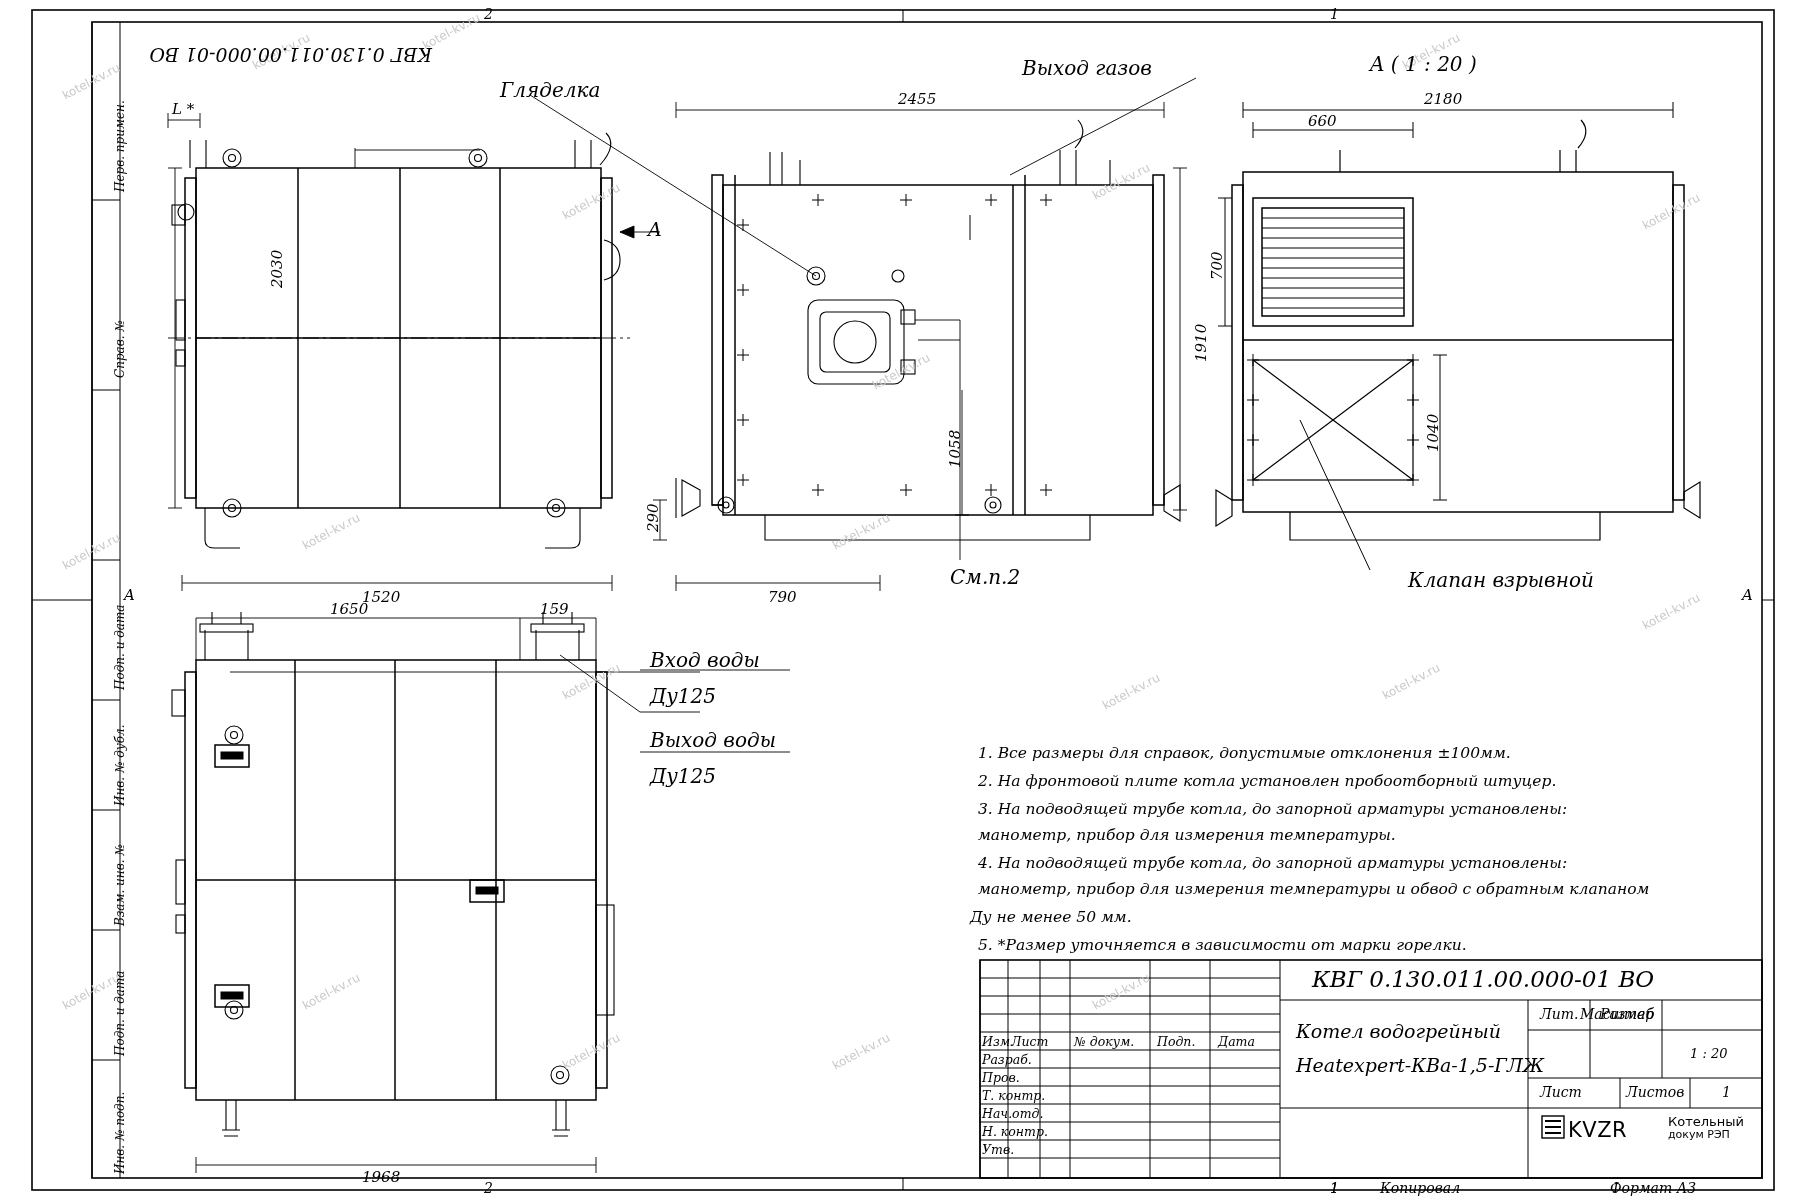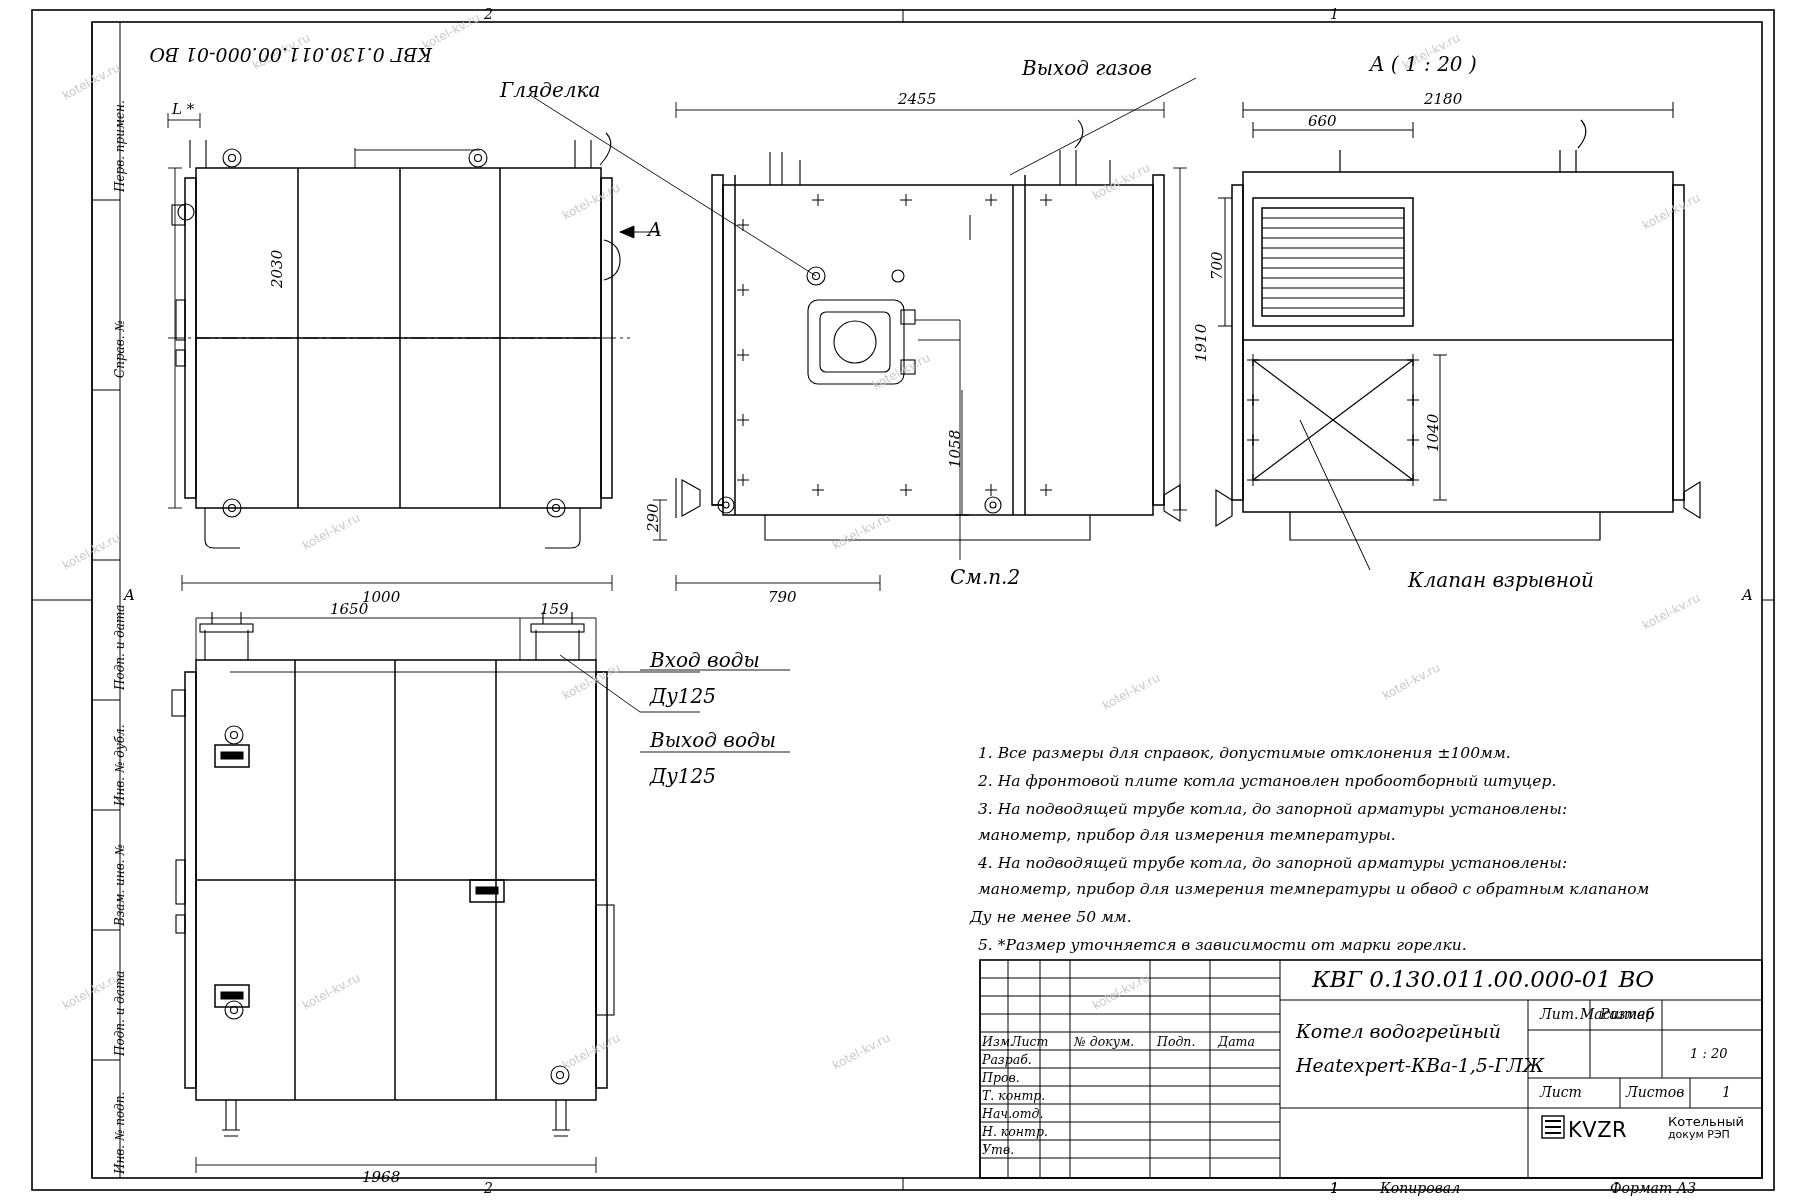--- a/index.html
+++ b/index.html
@@ -406,21 +406,21 @@
   <div class="vt" style="left:113px;top:926px;transform:rotate(-90deg)">Взам. инв. №</div>
   <div class="vt" style="left:113px;top:1056px;transform:rotate(-90deg)">Подп. и дата</div>
   <div class="vt" style="left:113px;top:1174px;transform:rotate(-90deg)">Инв. № подп.</div>
 
   <div class="txt" style="left:160px;top:36px;font-size:19px;transform:rotate(180deg);transform-origin:left top;width:0">
     <span style="display:inline-block;transform:translate(-272px,-30px)">КВГ 0.130.011.00.000-01 ВО</span>
   </div>
 
   <div class="dim" style="left:172px;top:100px">L *</div>
   <div class="dim" style="left:268px;top:288px;transform:rotate(-90deg);transform-origin:left top">2030</div>
-  <div class="dim" style="left:362px;top:588px">1000</div>
+  <div class="dim" style="left:362px;top:588px">1520</div>
   <div class="lbl" style="left:648px;top:218px;font-size:19px">A</div>
 
   <div class="lbl" style="left:500px;top:78px">Гляделка</div>
   <div class="lbl" style="left:1022px;top:56px">Выход газов</div>
   <div class="lbl" style="left:950px;top:565px">См.п.2</div>
   <div class="dim" style="left:898px;top:90px">2455</div>
   <div class="dim" style="left:1192px;top:362px;transform:rotate(-90deg);transform-origin:left top">1910</div>
   <div class="dim" style="left:946px;top:468px;transform:rotate(-90deg);transform-origin:left top">1058</div>
   <div class="dim" style="left:768px;top:588px">790</div>
   <div class="dim" style="left:644px;top:532px;transform:rotate(-90deg);transform-origin:left top">290</div>

